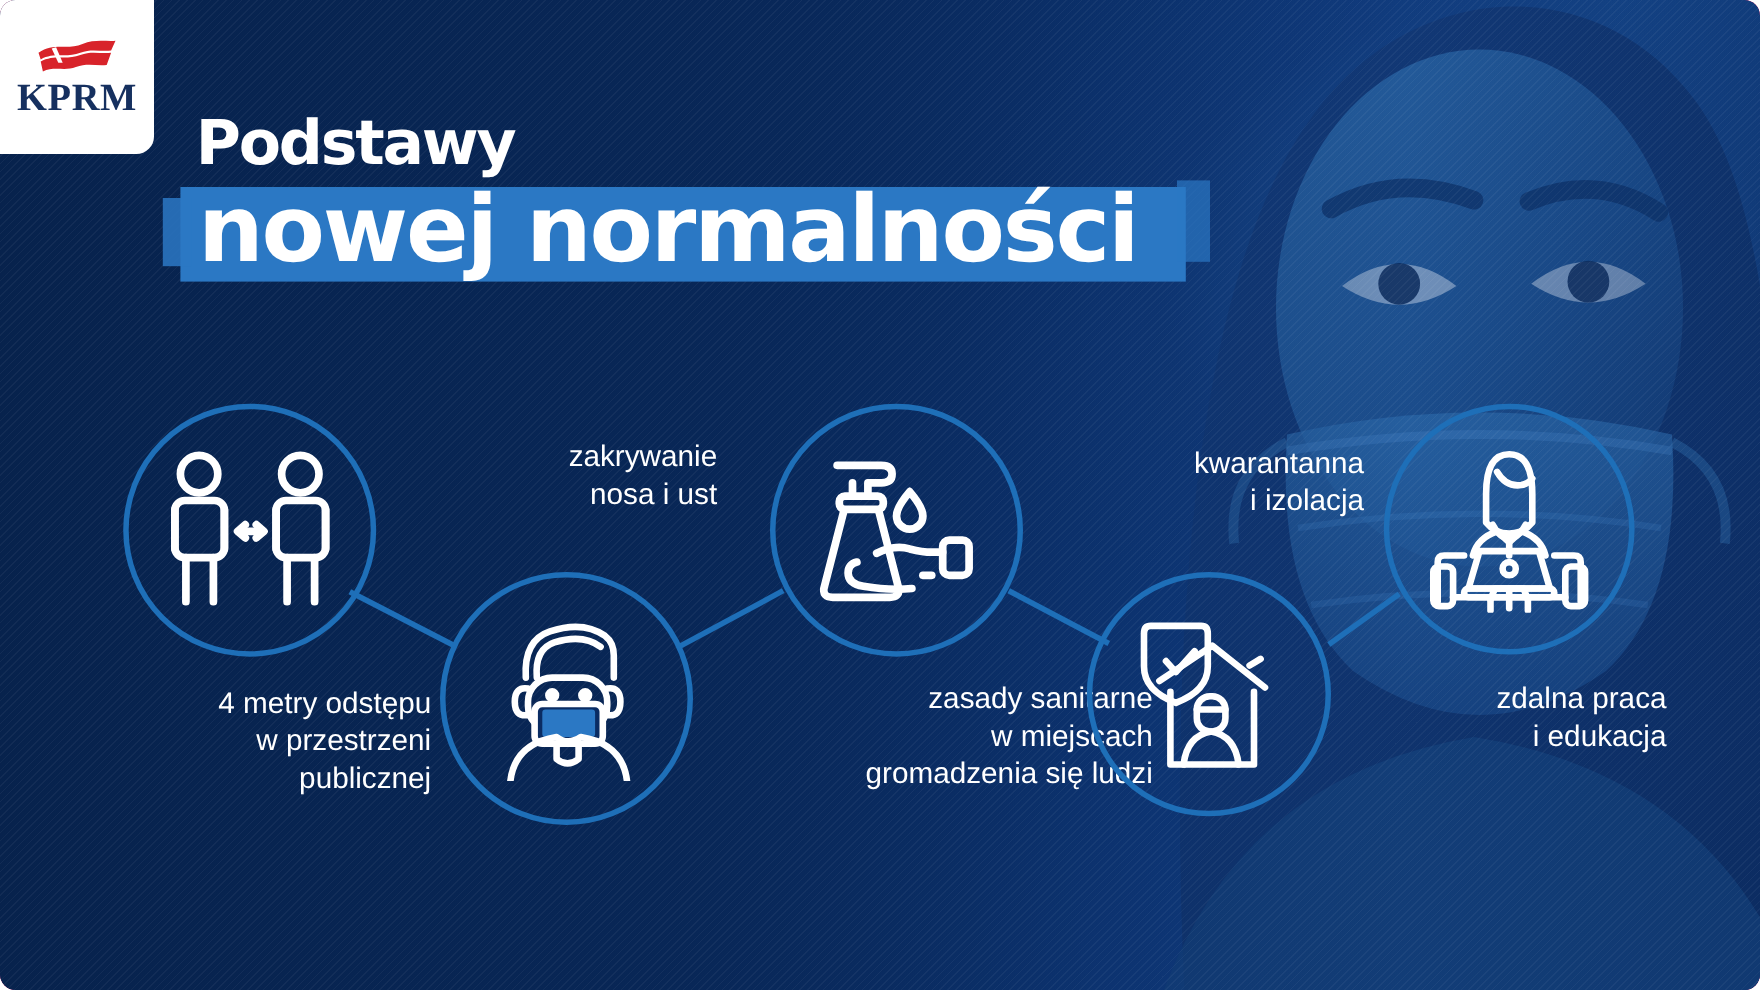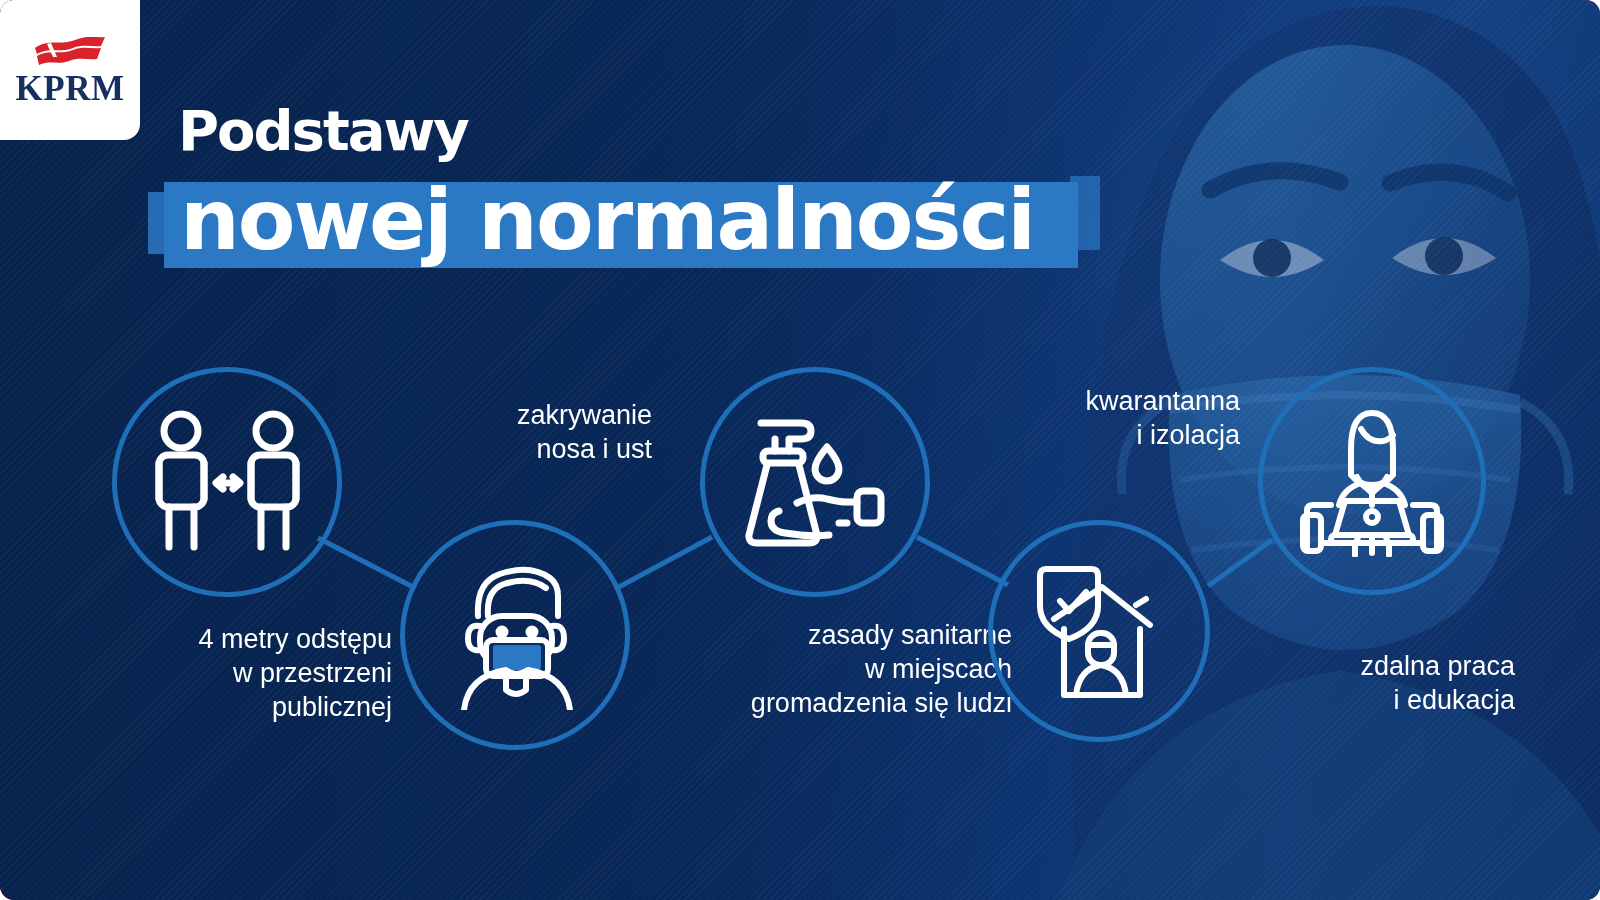--- a/index.html
+++ b/index.html
@@ -60,21 +60,21 @@
     color:#16305f;line-height:1;
   }
 
   
   .title-wrap{position:absolute;left:178px;top:104px;z-index:7;}
   .title-l1{
     font-size:56px;font-weight:800;color:#ffffff;
     letter-spacing:-2px;line-height:.96;
     font-family:"DejaVu Sans","Liberation Sans",sans-serif;
   }
-  .hl-row{position:relative;display:inline-block;margin-top:18px;}
+  .hl-row{position:relative;display:inline-block;margin-top:6px;}
   .hl-band{
     position:absolute;left:-14px;top:6px;
     width:calc(100% + 52px);height:86px;
     background:#2b78c4;
     z-index:0;
   }
   .hl-band:before{
     content:"";position:absolute;left:-16px;top:10px;
     width:26px;height:62px;background:#2b78c4;opacity:.85;
   }
@@ -251,27 +251,27 @@
             <rect x="28" y="44" width="40" height="12" rx="5"></rect>
             <path d="M32 58 L14 128 q-1 8 8 8 h52 q9 0 8 -8 L64 58"></path>
             <path d="M92 40 q12 14 12 22 a12 12 0 0 1 -24 0 q0 -8 12 -22"></path>
             <path d="M62 96 q16 -8 30 -4 q12 3 20 3 h10"></path>
             <path d="M44 104 q-8 2 -8 10 q0 10 14 12 q24 4 44 2"></path>
             <rect x="122" y="84" width="24" height="32" rx="6"></rect>
             <line x1="104" y1="116" x2="112" y2="116"></line>
           </g>
         </svg>
       </div>
-      <div class="node-label" style="left:612px;top:618px;width:400px;">zasady sanitarne
+      <div class="node-label" style="left:648px;top:618px;width:400px;">zasady sanitarne
 w miejscach
 gromadzenia się ludzi</div>
     </div>
 
     <div class="node">
-      <div class="node-label" style="left:960px;top:384px;width:280px;">kwarantanna
+      <div class="node-label" style="left:960px;top:404px;width:280px;">kwarantanna
 i izolacja</div>
       <div class="circle" style="left:988px;top:520px;width:222px;height:222px;">
         <svg class="ico" width="150" height="145" viewBox="0 0 150 145">
           <g fill="none" stroke="#ffffff" stroke-width="6" stroke-linecap="round" stroke-linejoin="round">
             <path d="M22 10 h46 q6 0 6 7 v30 q0 22 -29 33 q-29 -11 -29 -33 v-30 q0 -7 6 -7 z"></path>
             <polyline points="36,42 45,52 62,33"></polyline>
             <path d="M30 60 L78 28 l48 38"></path>
             <line x1="112" y1="46" x2="122" y2="40"></line>
             <path d="M40 70 v66 h76 v-66"></path>
             <rect x="64" y="74" width="26" height="32" rx="12"></rect>
@@ -299,18 +299,18 @@
             <rect x="10" y="110" width="18" height="36" rx="5"></rect>
             <rect x="130" y="110" width="18" height="36" rx="5"></rect>
             <path d="M28 138 h102"></path>
             <path d="M62 140 l4 -10 h26 l4 10"></path>
             <line x1="79" y1="130" x2="79" y2="148"></line>
             <line x1="62" y1="140" x2="62" y2="150"></line>
             <line x1="96" y1="140" x2="96" y2="150"></line>
           </g>
         </svg>
       </div>
-      <div class="node-label" style="left:1245px;top:618px;width:270px;margin-top:31px;">zdalna praca
+      <div class="node-label" style="left:1245px;top:618px;width:270px;">zdalna praca
 i edukacja</div>
     </div>
 
   </div>
 </div>
 
 </body></html>

